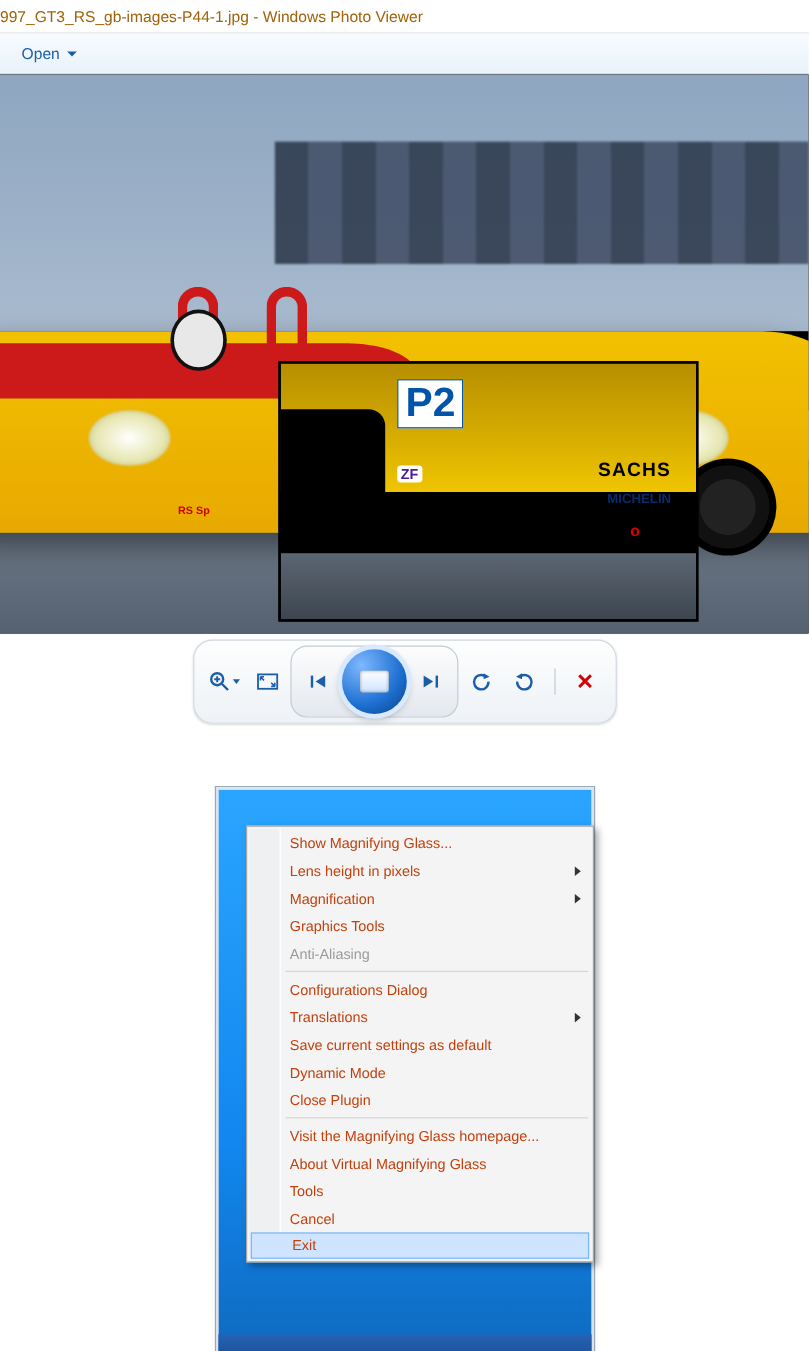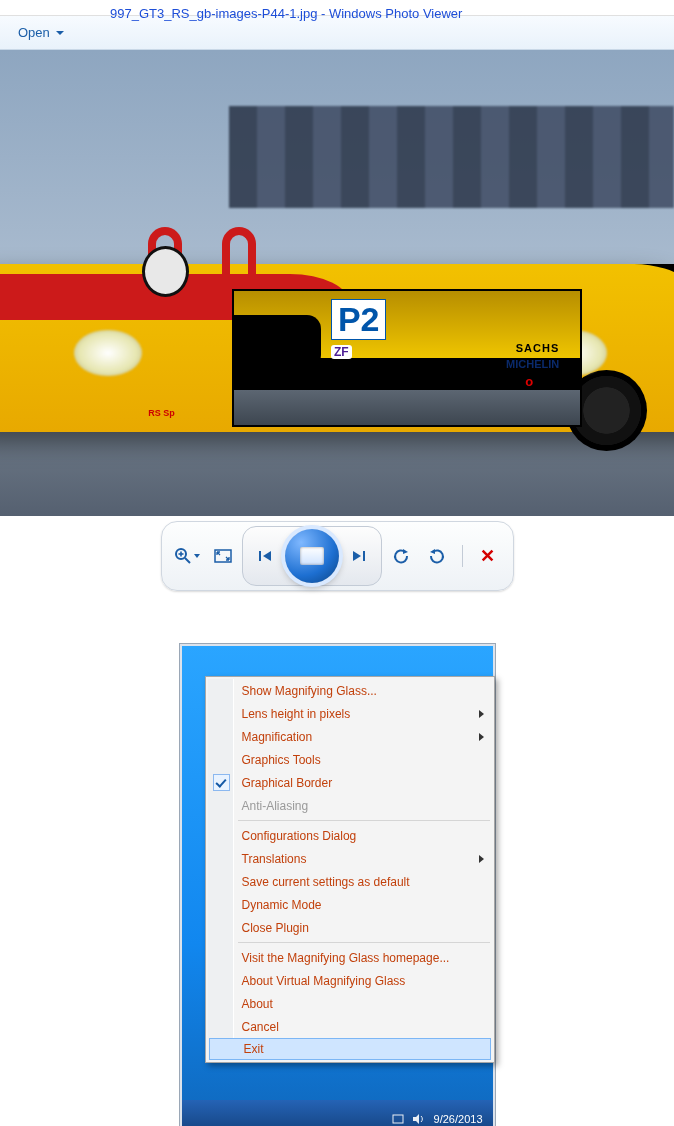--- a/index.html
+++ b/index.html
@@ -1,20 +1,20 @@
 <!DOCTYPE html>
 <html><head>
 <meta charset="utf-8">
 <style>
   * { box-sizing: border-box; margin: 0; padding: 0; }
   body { font-family: "Segoe UI", Tahoma, sans-serif; font-size: 12px; background: #fff; width: 674px; }
   
   
   .pv { width: 674px; }
-  .pv-title { height: 16px; line-height: 28px; padding-left: 110px; background: #fff; color: #1d4ed8; font-size: 13px; border-bottom: 1px solid #e0e0e0; }
+  .pv-title { height: 28px; line-height: 28px; background: #fff; color: #a16207; font-size: 13px; border-bottom: 1px solid #e0e0e0; }
   .pv-menubar { height: 34px; background: linear-gradient(#f7fbff, #e9f2fb); border-bottom: 1px solid #c9d8e7; padding-left: 18px; display: flex; align-items: center; }
   .pv-open { color: #1b5ea8; font-size: 13px; display: flex; align-items: center; gap: 6px; cursor: pointer; }
   .pv-open .tri { width: 0; height: 0; border-left: 4px solid transparent; border-right: 4px solid transparent; border-top: 4px solid #1b5ea8; }
   
   .pv-image-area { width: 674px; height: 466px; background: #000; position: relative; overflow: hidden; }
   
   .photo { position: absolute; inset: 0; }
   .sky { position: absolute; top: 0; left: 0; right: 0; height: 46%; background: linear-gradient(#8ea6c0, #a8bace); }
   .tires { position: absolute; top: 12%; left: 34%; right: 0; height: 22%; background: repeating-linear-gradient(90deg, #2a3548 0 28px, #3f4b63 28px 56px); filter: blur(1px); opacity: .85; }
   .road { position: absolute; bottom: 0; left: 0; right: 0; height: 30%; background: linear-gradient(#7f8c9a, #6c7886 40%, #556070); }
@@ -30,21 +30,21 @@
   .headlight { position: absolute; bottom: 30%; width: 10%; height: 10%; border-radius: 50%; background: radial-gradient(#fff, #e6e6b0 60%, #a89c6f); filter: blur(1px); }
   .headlight.l { left: 11%; }
   .headlight.r { right: 10%; }
   .spons { position: absolute; bottom: 21%; left: 22%; font-size: 9px; font-weight: bold; color: #c00; margin-top: 12px; }
   .mag-frame { position: absolute; border: 2px solid #000; background: #000; overflow: hidden; }
   .mag-inner { position: absolute; inset: 0; }
   .mag-inner .y { position:absolute; top:0; left:0; right:0; height:50%; background:linear-gradient(#b78e00,#efc500); }
   .mag-inner .p2 { position:absolute; top:6%; left:28%; background:#fff; color:#0055aa; font-weight:bold; font-family:Arial; font-size:34px; padding:0 6px; border:1px solid #0055aa;}
   .mag-inner .blk { position:absolute; top:18%; left:0; width:25%; height:40%; background:#000; border-radius:0 14px 14px 0;}
   .mag-inner .track { position:absolute; bottom:0; left:0; right:0; height:26%; background:linear-gradient(#5c6672,#3d4650);}
-  .mag-inner .sp1 { position:absolute; top:38%; right:6%; font-size:11px; font-weight:bold; color:#000; letter-spacing:1px;}
+  .mag-inner .sp1 { position:absolute; top:38%; right:6%; font-size:16px; font-weight:bold; color:#000; letter-spacing:1px;}
   .mag-inner .sp2 { position:absolute; top:50%; right:6%; font-size:11px; font-weight:bold; color:#0a2a6b;}
   .mag-inner .sp3 { position:absolute; top:62%; right:6%; font-size:13px; font-weight:bold; color:#000;}
   .mag-inner .sp3 .o { color:#d00;}
   .mag-inner .zf { position:absolute; top:40%; left:28%; font-size:12px; font-weight:bold; color:#4c1d95; background:#fff; padding:0 3px; border-radius:3px;}
   
   .pv-controls { height: 80px; display: flex; justify-content: center; align-items: center; background: #fff; }
   .ctrl-tray { display:flex; align-items:center; gap:2px; padding:4px 8px; border:1px solid #d0d7e0; border-radius:16px; background:linear-gradient(#fdfefe,#eef2f6); box-shadow:0 1px 2px rgba(0,0,0,.15);}
   .ibtn { width:34px; height:28px; display:flex; align-items:center; justify-content:center; border-radius:6px; cursor:pointer; }
   .zoom { color:#1b5ea8; font-size:18px; font-weight:bold; display:flex; align-items:center;}
   .zoom .tri { margin-left:2px; width:0;height:0;border-left:3px solid transparent;border-right:3px solid transparent;border-top:4px solid #1b5ea8;}
@@ -95,21 +95,21 @@
       <div class="car-body"></div>
         <div class="car-red"></div>
       <div class="rollbar"></div>
         <div class="rollbar r2"></div>
         <div class="driver"></div>
       <div class="wheel front"></div>
       <div class="headlight l"></div>
         <div class="headlight r"></div>
       <div class="spons">RS Sp</div>
     </div>
-    <div class="mag-frame" style="left:232px; top:239px; width:350px; height:138px;">
+    <div class="mag-frame" style="left:232px; top:239px; width:350px; height:217px;">
       <div class="mag-inner">
         <div class="y"></div>
           <div class="blk"></div>
           <div class="track"></div>
         <div class="p2">P2</div>
         <div class="zf">ZF</div>
         <div class="sp1">SACHS</div>
         <div class="sp2">MICHELIN</div>
         <div class="sp3"><span>M</span><span class="o">o</span><span>bil 1</span></div>
       </div>
@@ -183,24 +183,20 @@
             <span>Lens height in pixels</span>
             <span class="arrow"></span>
           </div>
           <div class="ctx-item">
             <span>Magnification</span>
             <span class="arrow"></span>
           </div>
           <div class="ctx-item">
             <span>Graphics Tools</span>
           </div>
-          <div class="ctx-item">
-            <span>Graphical Border</span>
-            <span class="check"></span>
-          </div>
           <div class="ctx-item disabled">
             <span>Anti-Aliasing</span>
           </div>
         </div>
       <div class="ctx-sep"></div>
       <div id="ctx-g2">
           <div class="ctx-item">
             <span>Configurations Dialog</span>
           </div>
           <div class="ctx-item">
@@ -219,21 +215,21 @@
         </div>
       <div class="ctx-sep"></div>
       <div id="ctx-g3">
           <div class="ctx-item">
             <span>Visit the Magnifying Glass homepage...</span>
           </div>
           <div class="ctx-item">
             <span>About Virtual Magnifying Glass</span>
           </div>
           <div class="ctx-item">
-            <span>About</span>
+            <span>Tools</span>
           </div>
           <div class="ctx-item">
             <span>Cancel</span>
           </div>
           <div class="ctx-item highlight">
             <span>Exit</span>
           </div>
         </div>
     </div>
 

